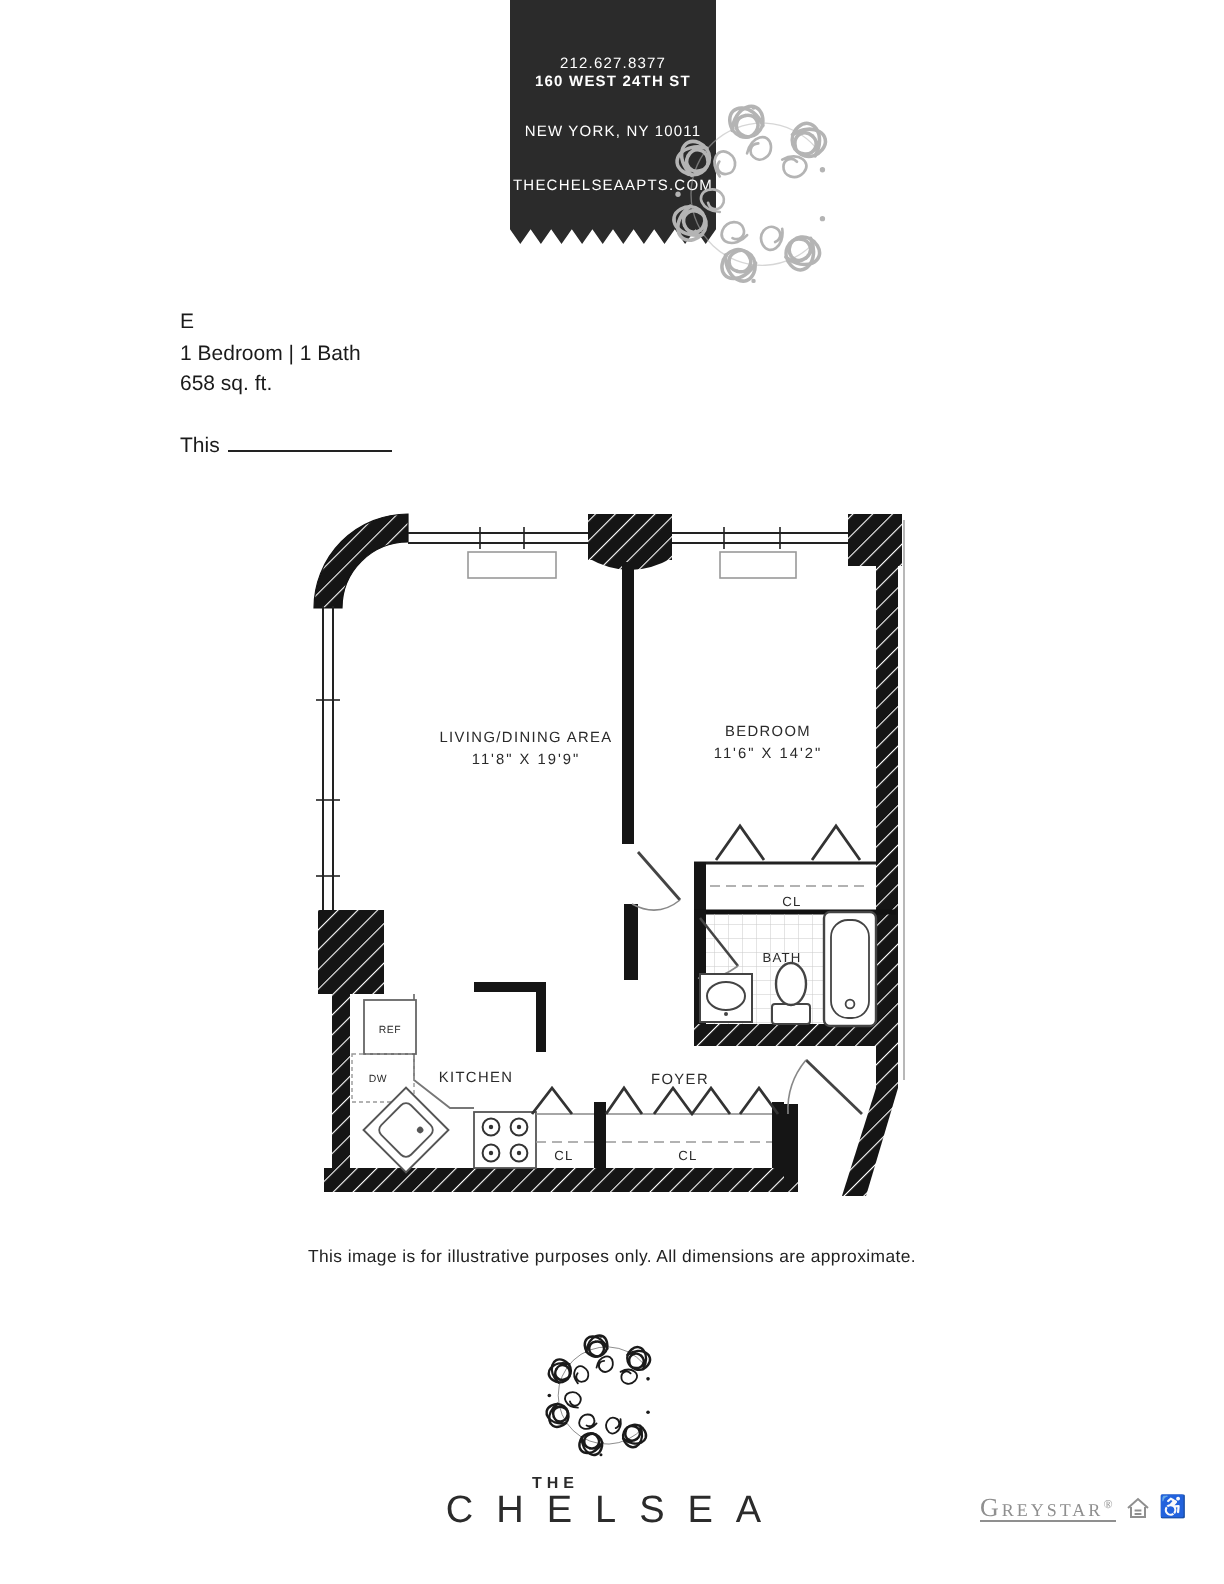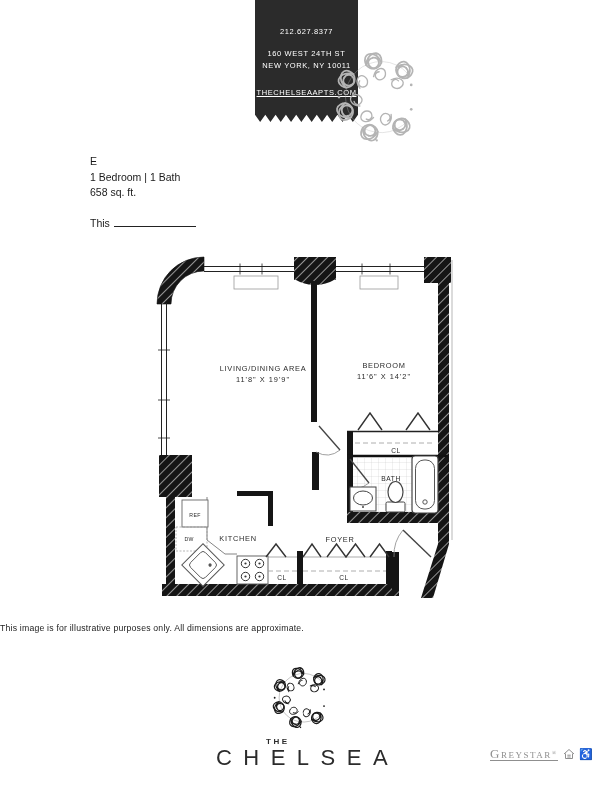--- a/index.html
+++ b/index.html
@@ -8,46 +8,46 @@
   .page { position:absolute; inset:0; background:#fff; }
 
   
   .badge {
     position:absolute; left:255px; top:0; width:103px; height:122px;
     background:#2b2b2b; color:#fff; z-index:2;
     clip-path: polygon(0 0,100% 0,100% 94%,95% 100%,90% 94%,85% 100%,80% 94%,75% 100%,70% 94%,65% 100%,60% 94%,55% 100%,50% 94%,45% 100%,40% 94%,35% 100%,30% 94%,25% 100%,20% 94%,15% 100%,10% 94%,5% 100%,0 94%);
   }
   .badge div { position:absolute; width:100%; text-align:center; font-size:7.5px; letter-spacing:0.6px; }
   .badge .phone { top:27px; }
-  .badge .addr1 { top:49px; }
+  .badge .addr1 { top:36px;font-weight:bold; }
   .badge .addr2 { top:61px; }
-  .badge .site  { top:88px;text-decoration:underline; }
+  .badge .site  { top:88px; }
 
   
   .ornate-top { position:absolute; left:323px; top:36px; width:112px; height:120px; color:#b4b4b4; z-index:3; }
   .footer-logo { position:absolute; left:0; top:656px; width:604px; text-align:center; color:#2b2b2b; }
   .ornate-bottom { width:76px; height:82px; color:#1a1a1a; display:inline-block; }
   .logo-the { position:absolute; left:266px; top:737px; font-size:8px; font-weight:bold; letter-spacing:2.5px; color:#2b2b2b; }
-  .logo-chelsea { position:absolute; left:0; top:745px; width:604px; text-align:center; font-size:22px; letter-spacing:11.5px; padding-left:11px; color:#2b2b2b; }
+  .logo-chelsea { position:absolute; left:0; top:745px; width:604px; text-align:center; font-size:19px; letter-spacing:11.5px; padding-left:11px; color:#2b2b2b; }
 
   
   .unit-info { position:absolute; left:90px; top:154px; color:#1a1a1a; font-size:10.5px; line-height:15.5px; }
   .rent-row { margin-top:15px; }
   .rent-line { display:inline-block; width:82px; border-bottom:1.2px solid #222; height:10px; margin-left:4px; }
 
   
   .plan { position:absolute; left:150px; top:250px; width:312px; height:356px; }
   .plan text { font-family:"Liberation Sans", sans-serif; fill:#2a2a2a; }
   .room-name { font-size:7.4px; letter-spacing:0.7px; text-anchor:middle; }
   .room-dims { font-size:7.4px; letter-spacing:1px; text-anchor:middle; }
   .small-label { font-size:6.6px; letter-spacing:0.6px; text-anchor:middle; }
   .tiny-label { font-size:5.2px; letter-spacing:0.3px; text-anchor:middle; }
 
   
-  .disclaimer { position:absolute; left:0; top:623px; width:612px; font-size:8.7px; color:#222; letter-spacing:0.2px; }
+  .disclaimer { position:absolute; left:0; top:623px; width:612px; text-align:center; font-size:8.7px; color:#222; letter-spacing:0.2px; }
 
   
   .greystar { position:absolute; left:490px; top:747px; display:flex; align-items:center; gap:5px; color:#8f8f8f; }
   .gs-name { font-family:"Liberation Serif", serif; font-variant:small-caps; font-size:13px; letter-spacing:1.5px; border-bottom:1px solid #8f8f8f; line-height:13px; }
   .gs-reg { font-size:6px; vertical-align:top; }
   .gs-wheel { font-size:11px; line-height:11px; }
 </style>
 </head>
 <body>
 

